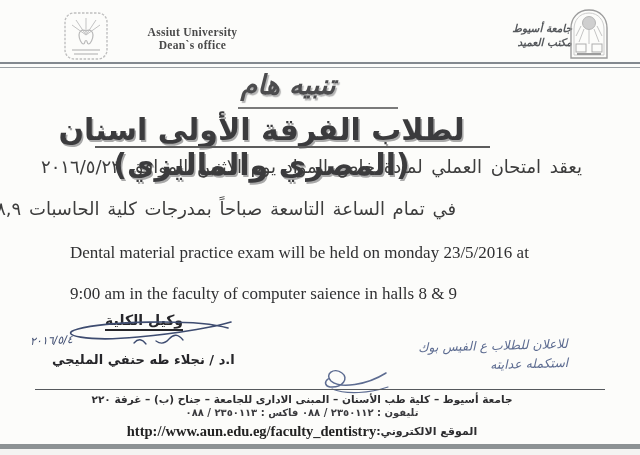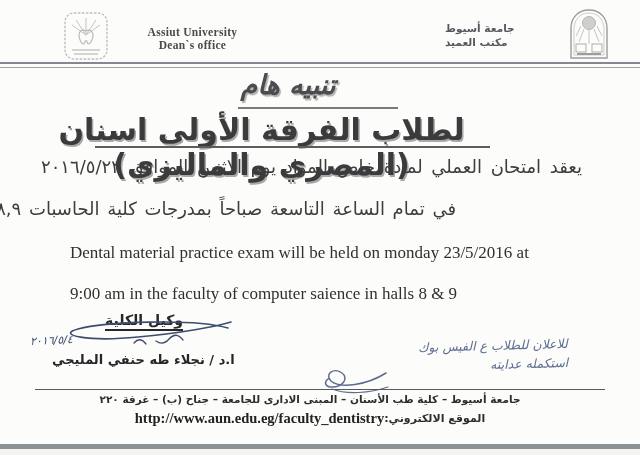--- a/index.html
+++ b/index.html
@@ -6,22 +6,22 @@
   .page{
     position:relative;width:640px;height:455px;margin:0 auto;
     background:#fcfcfa;overflow:hidden;
     font-family:"DejaVu Sans",sans-serif;color:#3a3a3a;
   }
   
   .hdr-en{position:absolute;top:26px;left:125px;width:135px;text-align:center;
     font-family:"Liberation Serif",serif;font-weight:bold;font-size:11.5px;
     line-height:12px;color:#4a4a4a;letter-spacing:.3px;}
   .hdr-en div{margin-bottom:1px;}
-  .hdr-ar{position:absolute;top:22px;left:445px;width:110px;text-align:left;
-    direction:rtl;font-size:10.5px;line-height:13.5px;color:#55585c;font-weight:bold;}
+  .hdr-ar{position:absolute;top:22px;left:462px;width:110px;text-align:right;
+    direction:rtl;font-size:10.5px;line-height:13.5px;color:#55585c;font-weight:bold;font-style:italic;}
   .seal{position:absolute;}
   .seal-left{top:11px;left:62px;}
   .seal-right{top:8px;left:566px;}
   .hdr-rule{position:absolute;top:62px;left:0;width:640px;height:3px;
     border-top:2px solid #83898f;border-bottom:1px solid #9aa0a4;}
   
   .title1{position:absolute;top:69px;left:0;width:576px;text-align:center;direction:rtl;
     font-size:27px;font-weight:bold;font-style:italic;color:#4c4c4e;
     letter-spacing:2px;text-shadow:1.5px 1.5px 1px #b3b3b3;}
   .title1-ul{position:absolute;top:107px;left:238px;width:160px;height:2px;background:#7a7a7a;}
@@ -47,21 +47,21 @@
   .hw-date{position:absolute;top:334px;left:30px;font-size:11px;font-style:italic;
     color:#3e4c70;transform:rotate(-3deg);direction:rtl;white-space:nowrap;}
   
   .note{position:absolute;top:337px;left:338px;width:230px;direction:rtl;text-align:right;
     color:#5d6c91;font-size:12.5px;font-style:italic;line-height:19px;
     transform:rotate(-1.5deg);white-space:nowrap;}
   .note .l2{padding-left:40px;}
   .note-squiggle{position:absolute;top:355px;left:322px;}
   
   .ftr-rule{position:absolute;top:389px;left:35px;width:570px;height:1px;background:#55585c;}
-  .footer{position:absolute;top:393px;left:20px;width:580px;text-align:center;}
+  .footer{position:absolute;top:393px;left:12px;width:580px;text-align:center;}
   .ftr-address{direction:rtl;font-size:10.5px;font-weight:bold;color:#2d2d30;}
   .ftr-phone{direction:rtl;font-size:10px;font-weight:bold;color:#3a3a3e;margin-top:2px;}
   .ftr-site{direction:rtl;margin-top:3px;}
   .ftr-site .lbl{font-size:11px;font-weight:bold;color:#2d2d30;vertical-align:1px;}
   .ftr-site .url{font-family:"Liberation Serif",serif;font-weight:bold;font-size:14.5px;
     color:#222;direction:ltr;unicode-bidi:embed;text-align:center;}
   .scan-edge{position:absolute;top:444px;left:0;width:640px;height:5px;background:#8d9294;}
   .scan-edge2{position:absolute;top:449px;left:0;width:640px;height:6px;background:#f4f4f2;}
 </style>
 </head>
@@ -146,20 +146,21 @@
   <div class="note-squiggle">
     <svg width="70" height="42" viewBox="0 0 70 42">
       <path d="M64 18 C45 30 18 34 9 26 C2 19 12 12 20 18 C27 23 21 33 8 32 C3 31 2 27 6 24" fill="none" stroke="#5d6c91" stroke-width="1.5" stroke-linecap="round"></path>
       <path d="M10 34 C25 40 48 38 66 32" fill="none" stroke="#5d6c91" stroke-width="1.2" stroke-linecap="round"></path>
     </svg>
   </div>
 
   <div class="ftr-rule"></div>
   <div class="footer">
     <div class="ftr-address">جامعة أسيوط – كلية طب الأسنان – المبنى الادارى للجامعة – جناح (ب) – غرفة ٢٢٠</div>
+    <div class="ftr-phone">تليفون : ٢٣٥٠١١٢ / ٠٨٨   فاكس : ٢٣٥٠١١٣ / ٠٨٨</div>
     <div class="ftr-site">
       <span class="lbl">الموقع الالكتروني:</span><span class="url" dir="ltr">http://www.aun.edu.eg/faculty_dentistry</span>
     </div>
   </div>
 
   <div class="scan-edge"></div>
   <div class="scan-edge2"></div>
 </div>
 
 </body></html>

